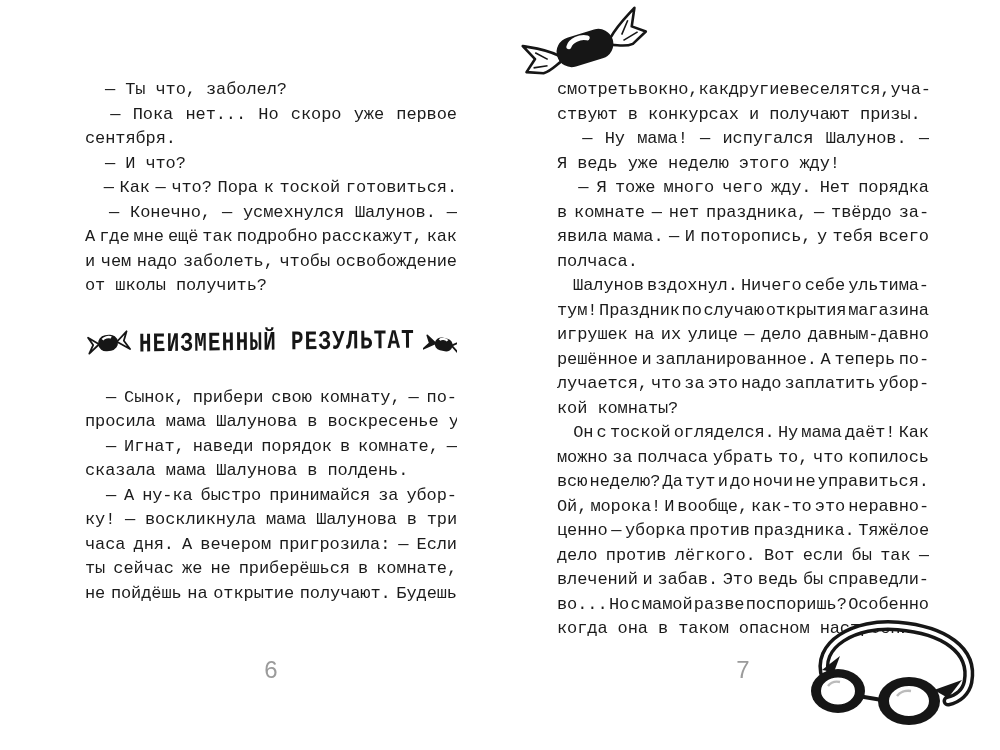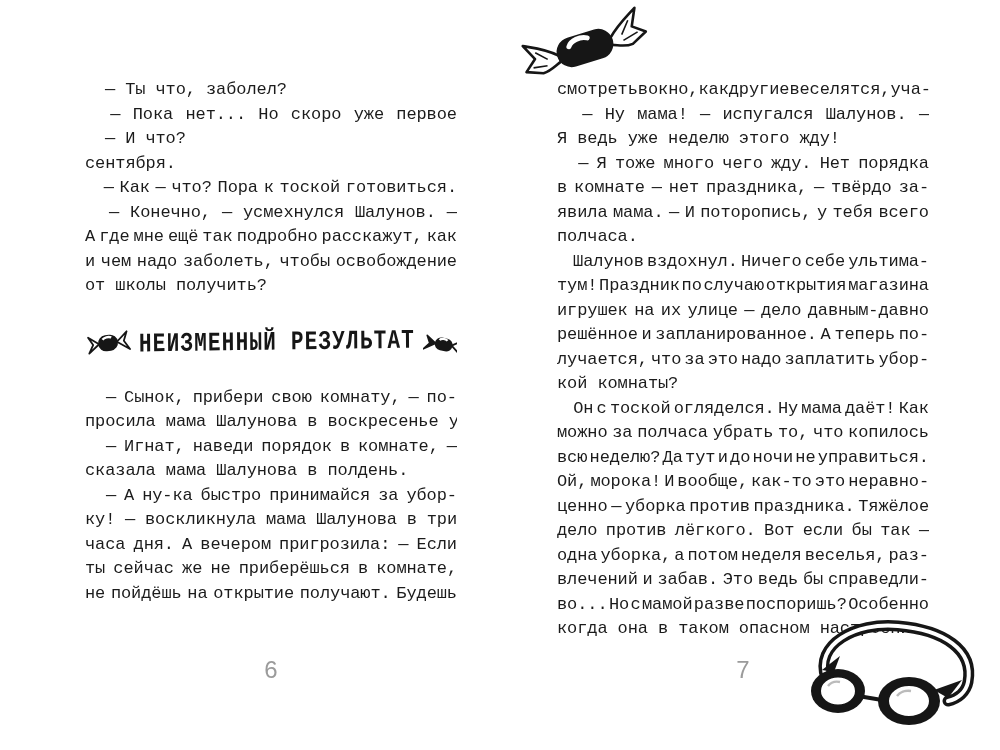--- a/index.html
+++ b/index.html
@@ -107,22 +107,22 @@
         <div class="line">
           <span class="indent-spacer"></span>
           <span>—</span>
           <span>Пока</span>
           <span>нет...</span>
           <span>Но</span>
           <span>скоро</span>
           <span>уже</span>
           <span>первое</span>
         </div>
+        <div class="line plain"><span>сентября.</span></div>
         <div class="line plain"><span class="indent-spacer"></span><span>— И что?</span></div>
-        <div class="line plain"><span>сентября.</span></div>
         <div class="line">
           <span class="indent-spacer"></span>
           <span>—</span>
           <span>Как</span>
           <span>—</span>
           <span>что?</span>
           <span>Пора</span>
           <span>к</span>
           <span>тоской</span>
           <span>готовиться.</span>
@@ -253,20 +253,21 @@
     <div class="column col-right">
         <div class="line">
           <span>смотреть</span>
           <span>в</span>
           <span>окно,</span>
           <span>как</span>
           <span>другие</span>
           <span>веселятся,</span>
           <span>уча-</span>
         </div>
+        <div class="line plain"><span>ствуют в конкурсах и получают призы.</span></div>
         <div class="line">
           <span class="indent-spacer"></span>
           <span>—</span>
           <span>Ну</span>
           <span>мама!</span>
           <span>—</span>
           <span>испугался</span>
           <span>Шалунов.</span>
           <span>—</span>
         </div>
@@ -396,29 +397,20 @@
         </div>
         <div class="line">
           <span>дело</span>
           <span>против</span>
           <span>лёгкого.</span>
           <span>Вот</span>
           <span>если</span>
           <span>бы</span>
           <span>так</span>
           <span>—</span>
-        </div>
-        <div class="line">
-          <span>одна</span>
-          <span>уборка,</span>
-          <span>а</span>
-          <span>потом</span>
-          <span>неделя</span>
-          <span>веселья,</span>
-          <span>раз-</span>
         </div>
         <div class="line">
           <span>влечений</span>
           <span>и</span>
           <span>забав.</span>
           <span>Это</span>
           <span>ведь</span>
           <span>бы</span>
           <span>справедли-</span>
         </div>

